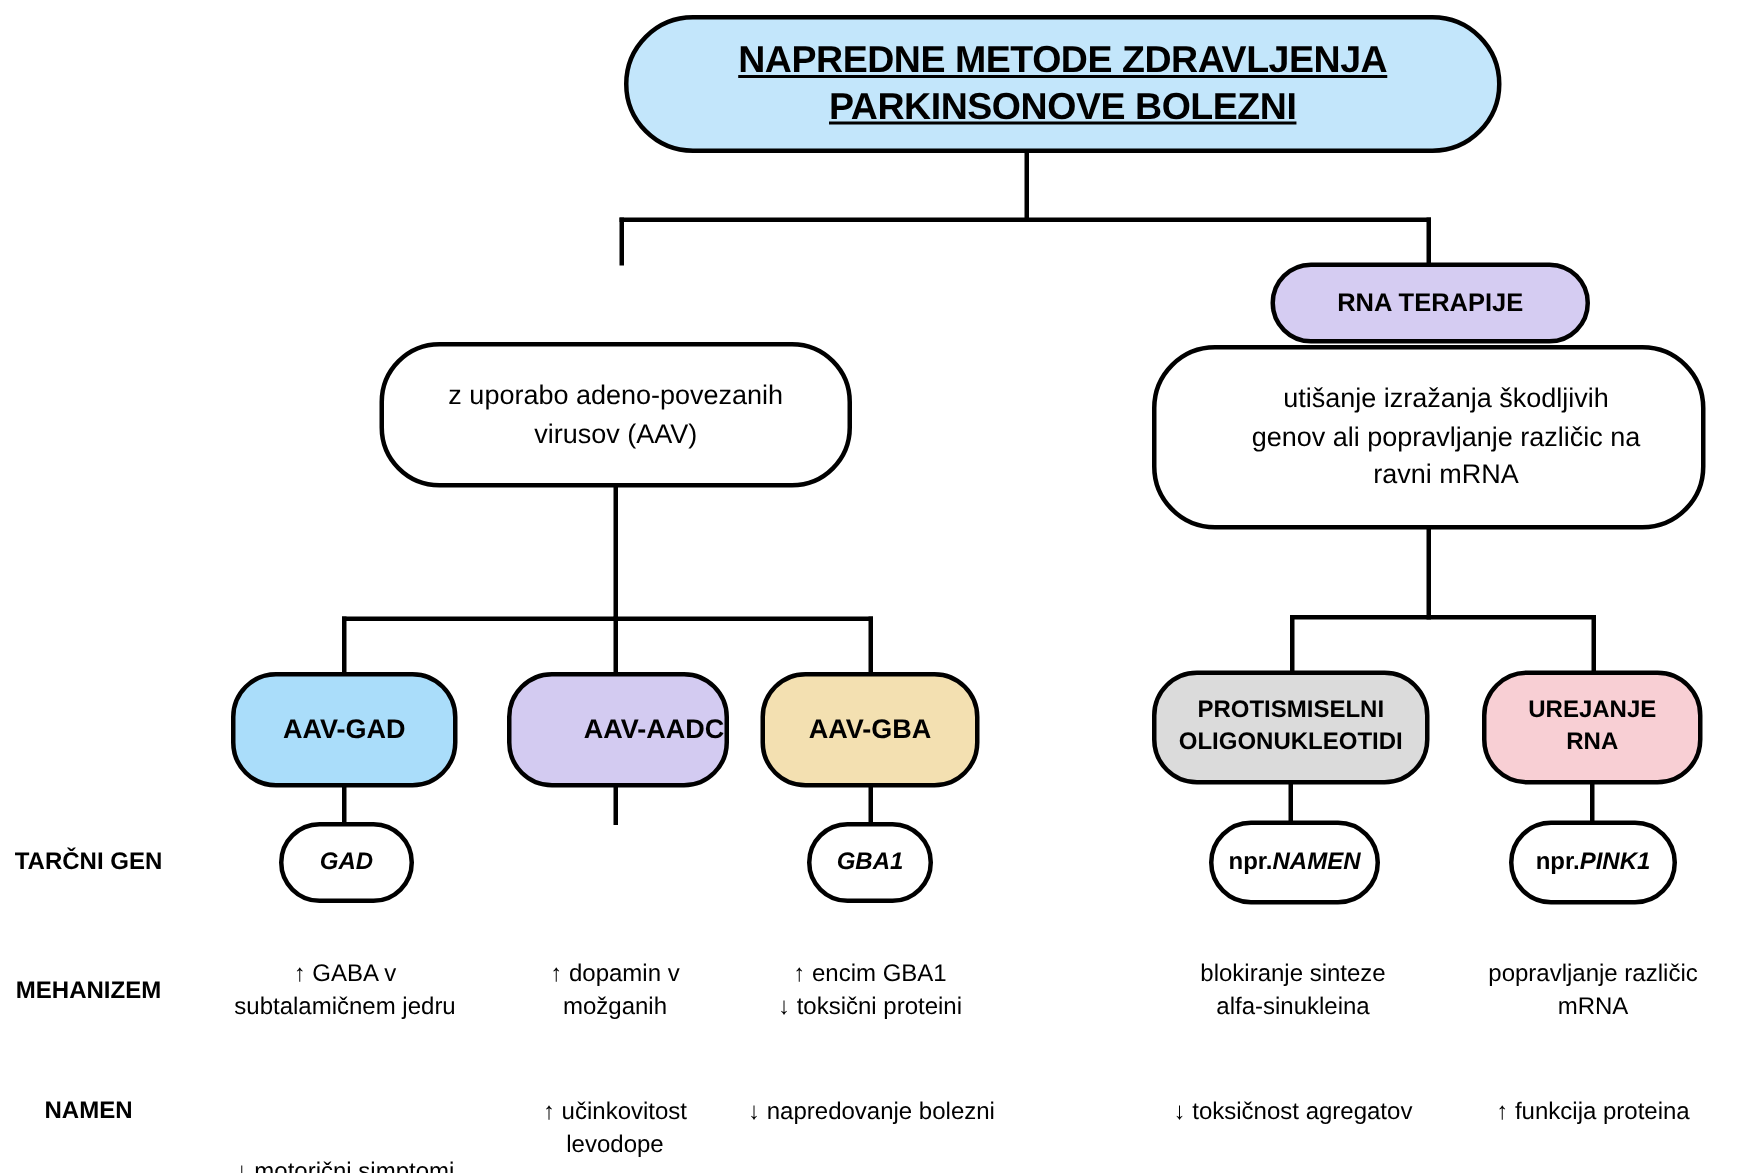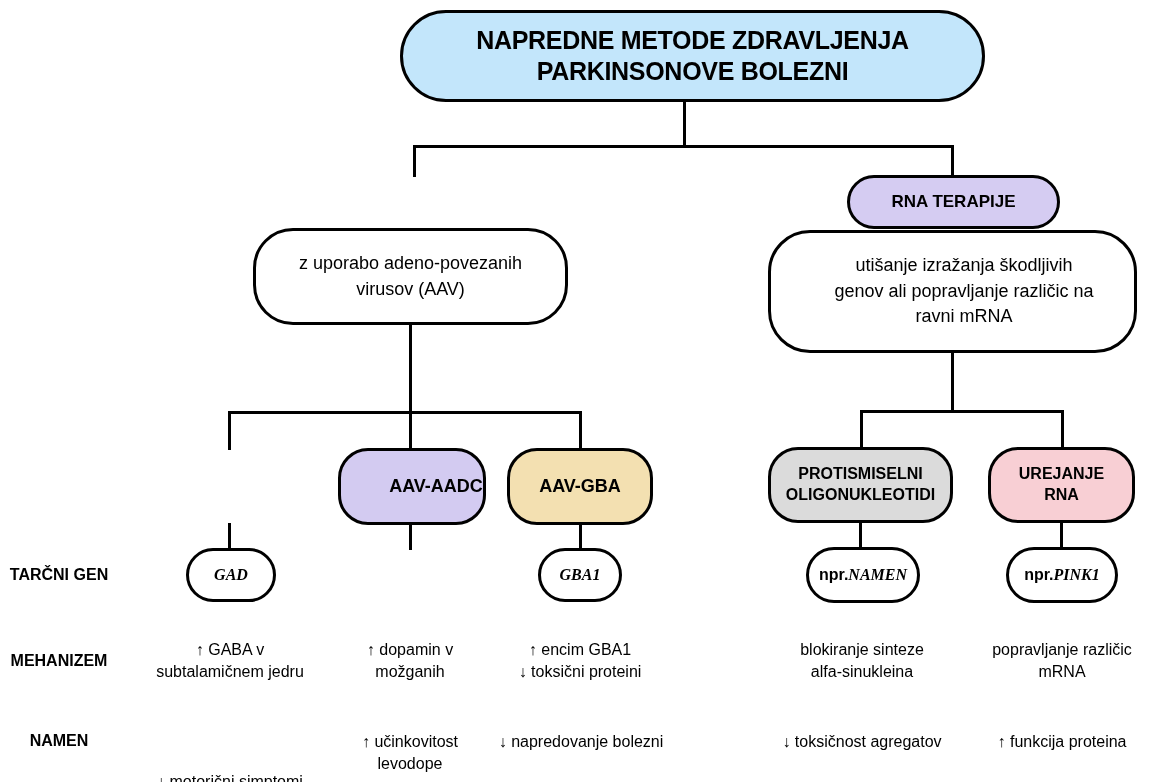--- a/index.html
+++ b/index.html
@@ -13,21 +13,21 @@
     display:flex;align-items:center;justify-content:center;text-align:center;z-index:2;
   }
   .node .lbl{white-space:pre-line;}
   .pill-over{z-index:3;}
   .root-node{border-radius:46px;font-weight:700;font-size:25px;line-height:1.26;letter-spacing:-0.3px;}
   .branch-pill{border-radius:28px;font-weight:700;font-size:17px;line-height:1.3;}
   .desc-box{border-radius:40px;font-weight:400;font-size:18px;line-height:1.42;}
   .leaf-box{border-radius:30px;font-weight:700;font-size:18px;line-height:1.3;}
   .leaf-box.small{font-size:16px;}
   .gene-oval{border-radius:28px;font-weight:700;font-size:16px;}
-  .gene-oval .gene-name{font-style:italic;font-family:Liberation Serif, serif;}
+  .gene-oval .gene-name{font-style:italic;}
   .row-label{
     position:absolute;font-weight:700;font-size:16px;text-align:center;line-height:20px;z-index:2;
   }
   .cell-text{
     position:absolute;font-weight:400;font-size:16px;text-align:center;line-height:22px;
     white-space:pre-line;z-index:2;
   }
 </style>
 </head>
 <body>
@@ -49,39 +49,42 @@
   <div class="line" style="left:860px;top:410px;width:204px;height:3px;"></div>
   <div class="line" style="left:860px;top:410px;width:3px;height:39px;"></div>
   <div class="line" style="left:1061px;top:410px;width:3px;height:39px;"></div>
 
   <div class="line" style="left:228px;top:523px;width:3px;height:27px;"></div>
   <div class="line" style="left:409px;top:523px;width:3px;height:27px;"></div>
   <div class="line" style="left:579px;top:523px;width:3px;height:27px;"></div>
   <div class="line" style="left:859px;top:521px;width:3px;height:28px;"></div>
   <div class="line" style="left:1060px;top:521px;width:3px;height:28px;"></div>
 
-  <div class="node root-node" style="left: 400px; top: 10px; width: 585px; height: 92px; background: rgb(195, 230, 251);">
+  <div class="node root-node" style="left: 416px; top: 10px; width: 585px; height: 92px; background: rgb(195, 230, 251); text-decoration: underline;">
     <span class="lbl">NAPREDNE METODE ZDRAVLJENJA
 PARKINSONOVE BOLEZNI</span>
   </div>
 
   <div class="node desc-box" style="left:253px;top:228px;width:315px;height:97px;">
     <span class="lbl">z uporabo adeno-povezanih
 virusov (AAV)</span>
   </div>
 
   <div class="node desc-box" style="left:768px;top:230px;width:369px;height:123px;border-radius:42px;padding-left:23px;">
     <span class="lbl">utišanje izražanja škodljivih
 genov ali popravljanje različic na
 ravni mRNA</span>
   </div>
   <div class="node branch-pill pill-over" style="left: 847px; top: 175px; width: 213px; height: 54px; background: rgb(213, 204, 242); align-items: center;">
     <span class="lbl">RNA TERAPIJE</span>
   </div>
 
+  <div class="node leaf-box" style="left: 154px; top: 448px; width: 151px; height: 77px; background: rgb(170, 221, 250);">
+    <span class="lbl">AAV-GAD</span>
+  </div>
   <div class="node leaf-box" style="left: 338px; top: 448px; width: 148px; height: 77px; background: rgb(211, 203, 241); padding-left: 48px;">
     <span class="lbl">AAV-AADC</span>
   </div>
   <div class="node leaf-box" style="left: 507px; top: 448px; width: 146px; height: 77px; background: rgb(243, 224, 177); text-align: center;">
     <span class="lbl">AAV-GBA</span>
   </div>
   <div class="node leaf-box small" style="left: 768px; top: 447px; width: 185px; height: 76px; background: rgb(219, 219, 219);">
     <span class="lbl">PROTISMISELNI
 OLIGONUKLEOTIDI</span>
   </div>

